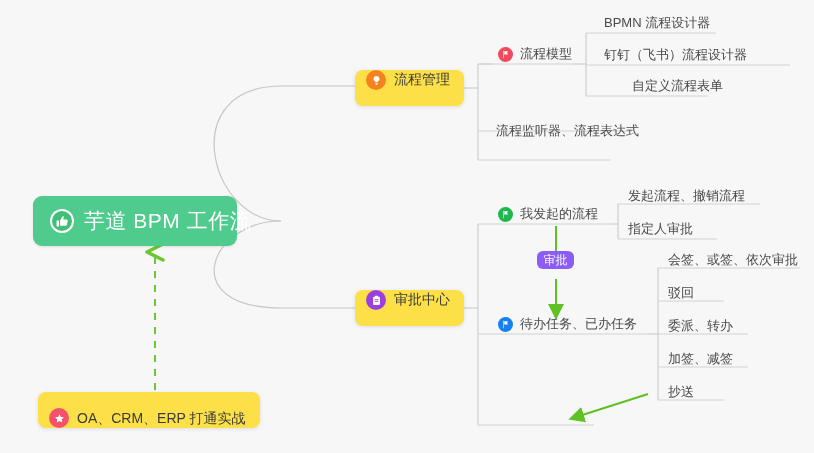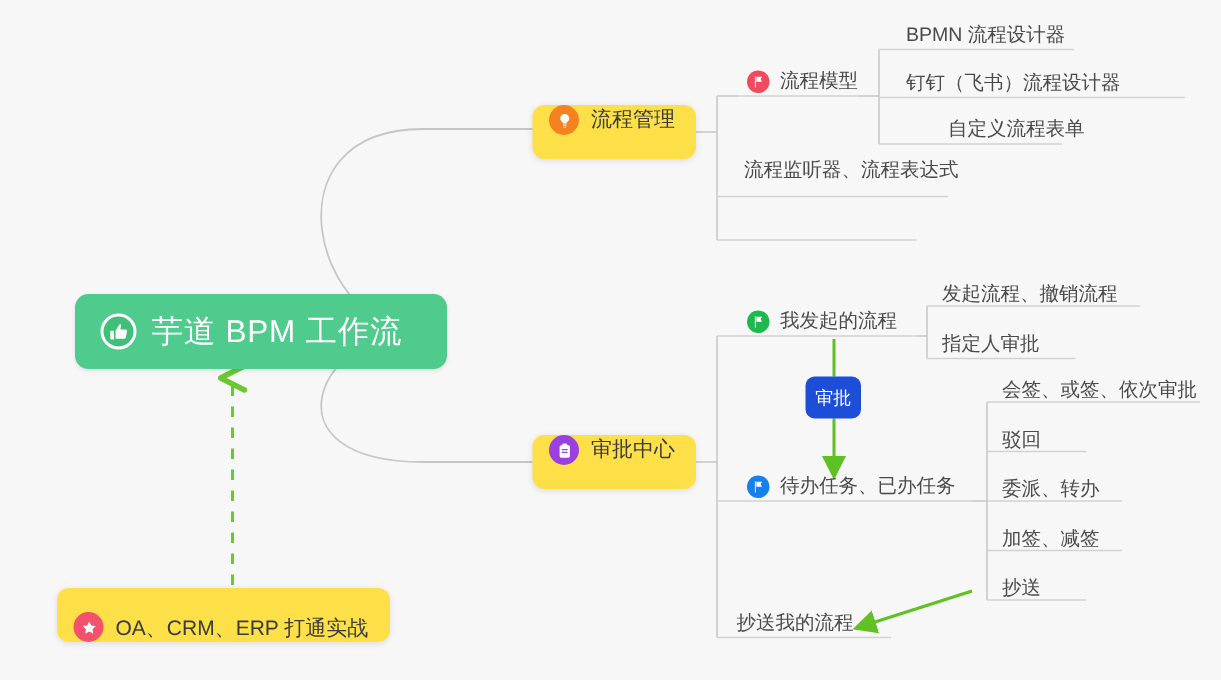--- a/index.html
+++ b/index.html
@@ -25,23 +25,23 @@
     position: absolute;
     left: 0; top: 0;
     width: 814px;
     height: 453px;
     pointer-events: none;
   }
 
   
   .root-node {
     position: absolute;
-    left: 50px;
+    left: 33px;
     top: 196px;
-    width: 248px;
+    width: 204px;
     height: 50px;
     background: #4ecb8d;
     border-radius: 9px;
     display: flex;
     align-items: center;
     box-sizing: border-box;
     padding-left: 17px;
     box-shadow: 0 1px 3px rgba(0,0,0,0.10);
   }
   .root-label {
@@ -139,22 +139,22 @@
     justify-content: center;
     flex: 0 0 auto;
   }
 
   
   .tag-approve {
     position: absolute;
     left: 537px;
     top: 251px;
     width: 37px;
-    height: 28px;
-    background: #1d4ed8;
+    height: 18px;
+    background: #8b5cf6;
     border-radius: 6px;
     display: flex;
     align-items: center;
     justify-content: center;
     color: #ffffff;
     font-size: 12px;
     white-space: nowrap;
   }
 </style>
 </head>
@@ -250,21 +250,21 @@
   <div class="sub-node no-icon" style="left:602px; top:13px;">
     <span class="sub-label">BPMN 流程设计器</span>
   </div>
   <div class="sub-node no-icon" style="left:602px; top:45px;">
     <span class="sub-label">钉钉（飞书）流程设计器</span>
   </div>
   <div class="sub-node no-icon" style="left:602px; top:76px;margin-left:28px;">
     <span class="sub-label">自定义流程表单</span>
   </div>
 
-  <div class="sub-node no-icon" style="left:494px; top:103px;">
+  <div class="sub-node no-icon" style="left:494px; top:121px;">
     <span class="sub-label">流程监听器、流程表达式</span>
   </div>
 
   <div class="branch-node" id="branch-approval-center">
     <span class="icon-circle" style="background:#9b3fe0">
       <svg width="11" height="11" viewBox="0 0 24 24" fill="#ffffff">
         <rect x="4.5" y="4" width="15" height="18" rx="2.2"></rect>
         <rect x="8.5" y="1.6" width="7" height="4" rx="1.4"></rect>
         <rect x="7.6" y="9.5" width="8.8" height="1.7" rx="0.8" fill="#9b3fe0"></rect>
         <rect x="7.6" y="13.4" width="8.8" height="1.7" rx="0.8" fill="#9b3fe0"></rect>
@@ -308,23 +308,20 @@
   <div class="sub-node no-icon" style="left:666px; top:316px;">
     <span class="sub-label">委派、转办</span>
   </div>
   <div class="sub-node no-icon" style="left:666px; top:349px;">
     <span class="sub-label">加签、减签</span>
   </div>
   <div class="sub-node no-icon" style="left:666px; top:382px;">
     <span class="sub-label">抄送</span>
   </div>
 
-  <div class="sub-node no-icon" style="left:489px; top:405px;">
-    <span class="sub-label">抄送我的流程</span>
-  </div>
 
   <div class="tag-approve">
     <span>审批</span>
   </div>
 
   <div class="bottom-node">
     <span class="icon-circle" style="background:#f4516c">
       <svg width="11" height="11" viewBox="0 0 24 24" fill="#ffffff">
         <path d="M12 2.6l2.9 6 6.6.9-4.8 4.6 1.2 6.5-5.9-3.2-5.9 3.2 1.2-6.5L2.5 9.5l6.6-.9z"></path>
       </svg>

